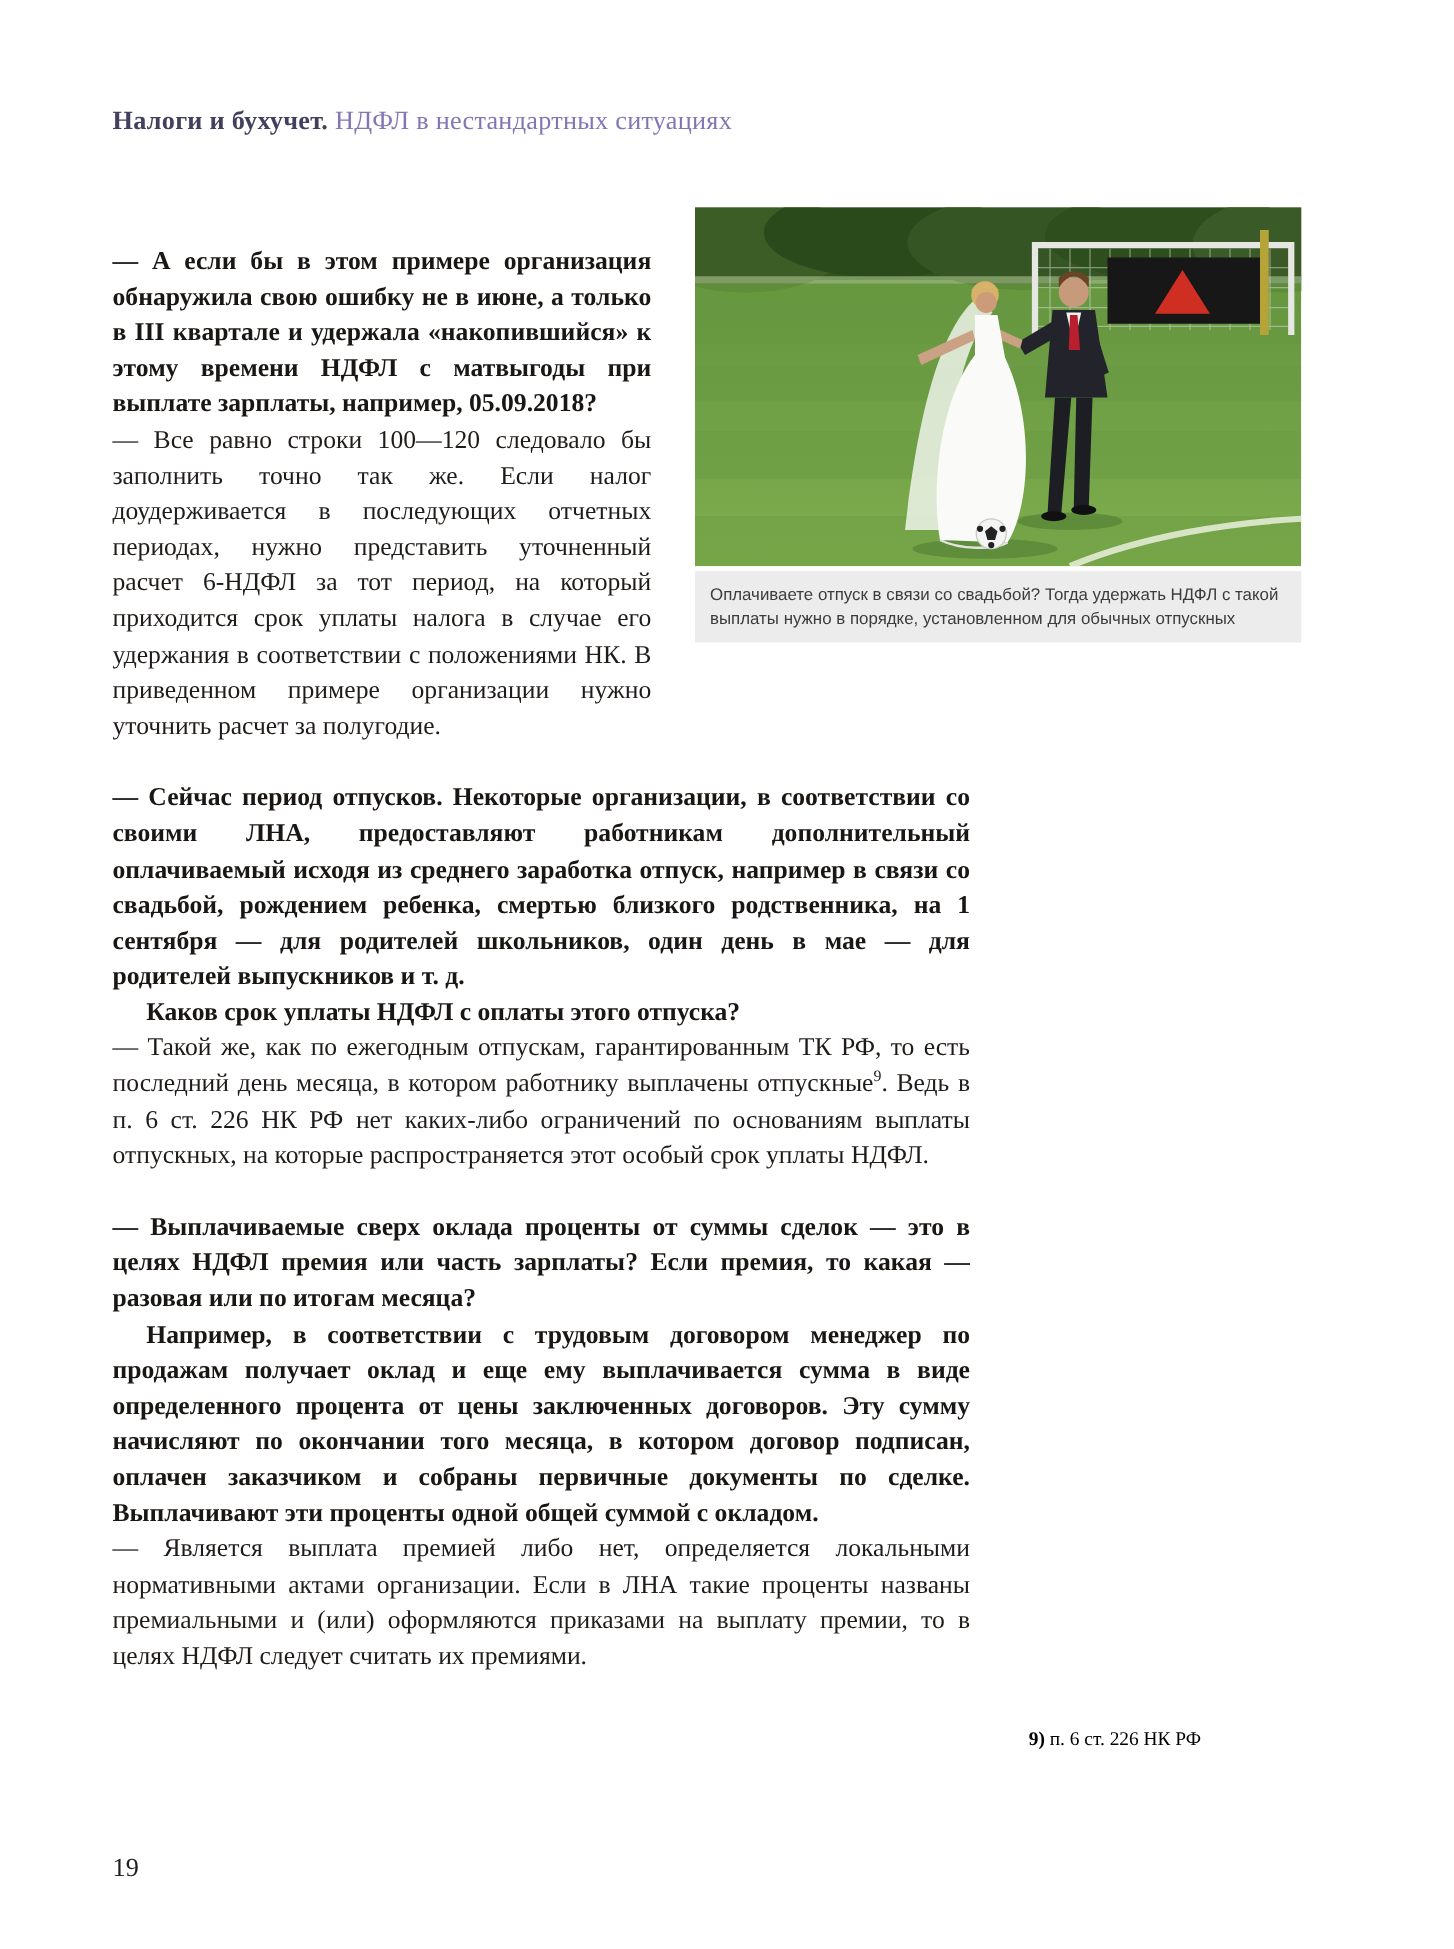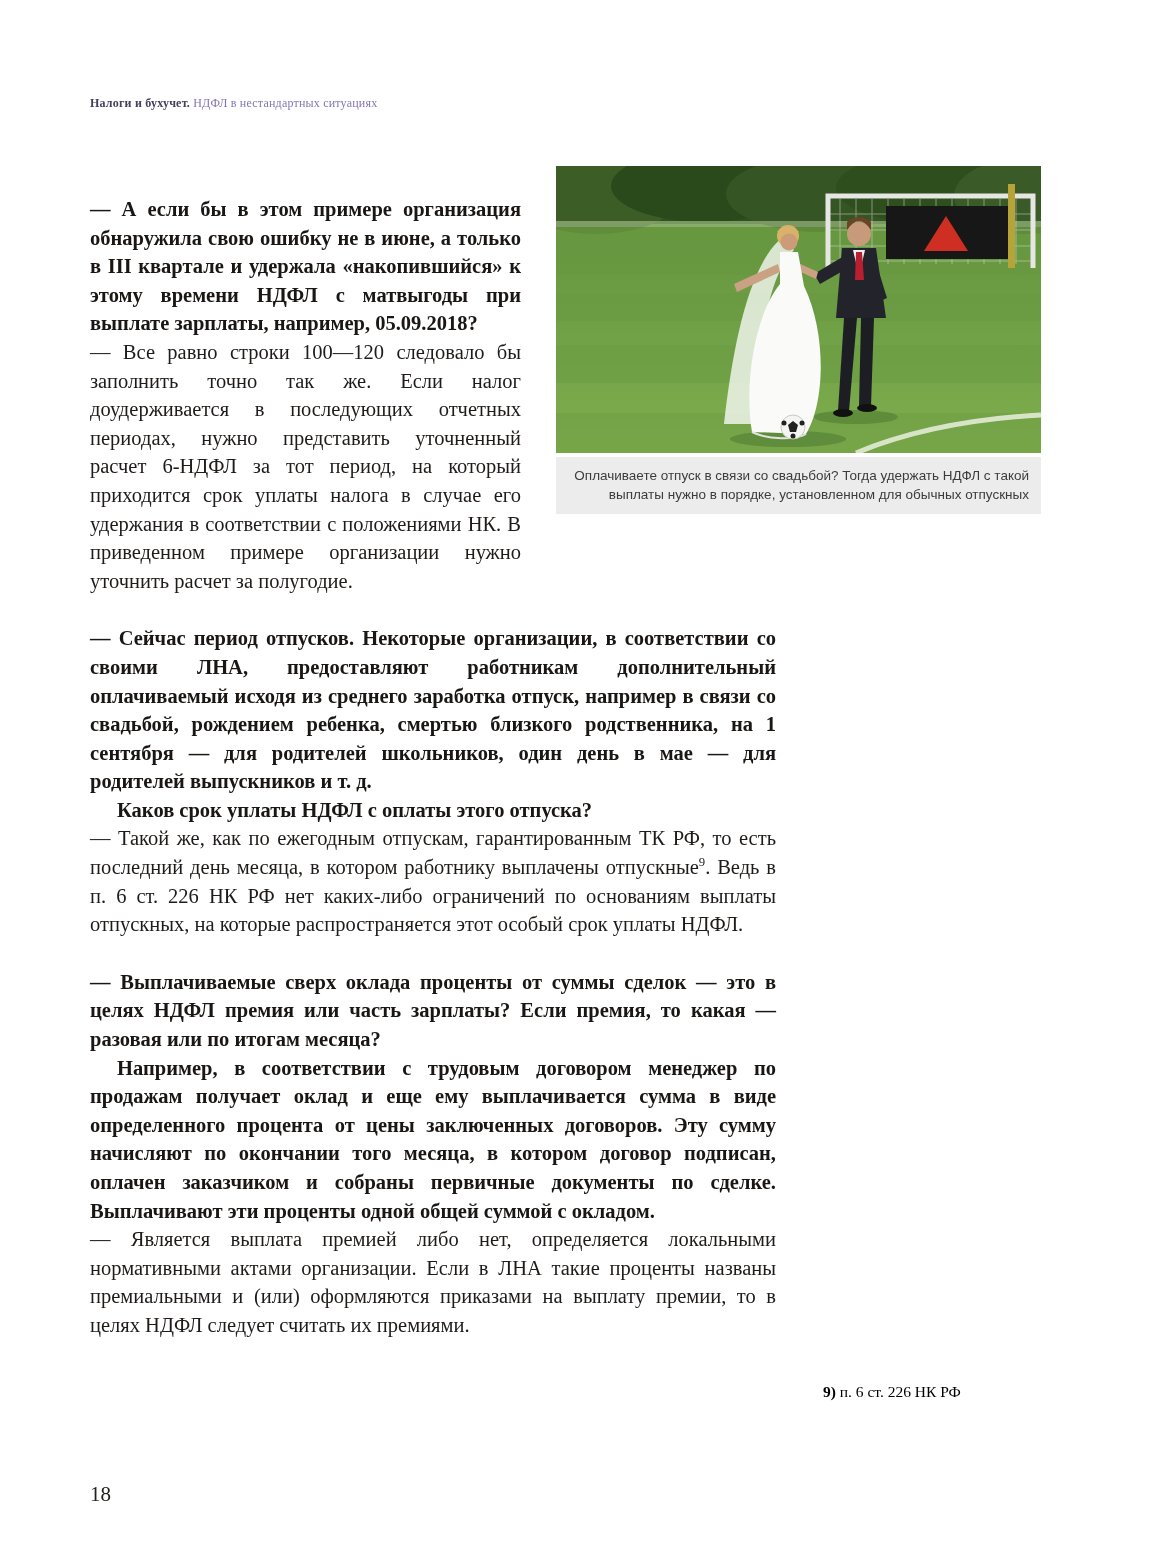--- a/index.html
+++ b/index.html
@@ -1,35 +1,35 @@
 <!DOCTYPE html>
 <html lang="ru"><head>
 <meta charset="utf-8">
 <style>
   * { margin:0; padding:0; box-sizing:border-box; }
   html,body { background:#ffffff; }
   .page {
     position:relative; width:1163px; height:1559px; background:#ffffff;
     font-family:"Liberation Serif", serif; color:#1e1b19; overflow:hidden; margin:0 auto;
   }
-  .header { position:absolute; left:90px; top:96px; font-size:12px; letter-spacing:.2px; }
+  .header { position:absolute; left:90px; top:84px; font-size:21px; letter-spacing:.2px; }
   .brand { font-weight:bold; color:#43405e; }
   .section { color:#8476b3; }
   .article {
     position:absolute; left:90px; top:166px; width:686px;
     font-size:20.5px; line-height:28.6px; text-align:justify;
     hyphens:auto; -webkit-hyphens:auto;
   }
   .photo-block { float:right; width:485px; margin-left:35px; margin-right:-265px; margin-bottom:40px; }
   .photo { width:485px; height:287px; display:block; }
   .photo svg { display:block; }
   .photo-caption {
     margin-top:4px; background:#ececec; padding:9px 12px 10px 12px;
     font-family:"Liberation Sans", sans-serif; font-size:13.5px; line-height:1.42;
-    color:#3c3c3c; text-align:right;
+    color:#3c3c3c; text-align:left;
   }
   p.q { font-weight:bold; color:#191613; }
   .gap { margin-top:29px; }
   .indent { text-indent:27px; }
   sup { font-size:0.62em; vertical-align:super; line-height:0; }
   .footnote { position:absolute; left:823px; top:1383px; font-size:15.5px; color:#000000; white-space:nowrap; }
   .footnote .fn-marker { font-weight:bold; }
   .page-number { position:absolute; left:90px; top:1482px; font-size:21px; color:#22201e; }
 </style>
 </head>
@@ -148,15 +148,15 @@
     <p class="q gap">— Выплачиваемые сверх оклада проценты от суммы сделок — это в целях НДФЛ премия или часть зарплаты? Если премия, то какая — разовая или по итогам месяца?</p>
     <p class="q indent">Например, в соответствии с трудовым договором менеджер по продажам получает оклад и еще ему выплачивается сумма в виде определенного процента от цены заключенных договоров. Эту сумму начисляют по окончании того месяца, в котором договор подписан, оплачен заказчиком и собраны первичные документы по сделке. Выплачивают эти проценты одной общей суммой с окладом.</p>
     <p>— Является выплата премией либо нет, определяется локальными нормативными актами организации. Если в ЛНА такие проценты названы премиальными и (или) оформляются приказами на выплату премии, то в целях НДФЛ следует считать их премиями.</p>
 
   </main>
 
   <aside class="footnote">
     <span class="fn-marker">9)</span><span> п. 6 ст. 226 НК РФ</span>
   </aside>
 
-  <div class="page-number">18</div>
+  <div class="page-number">19</div>
 
 </div>
 
 </body></html>

